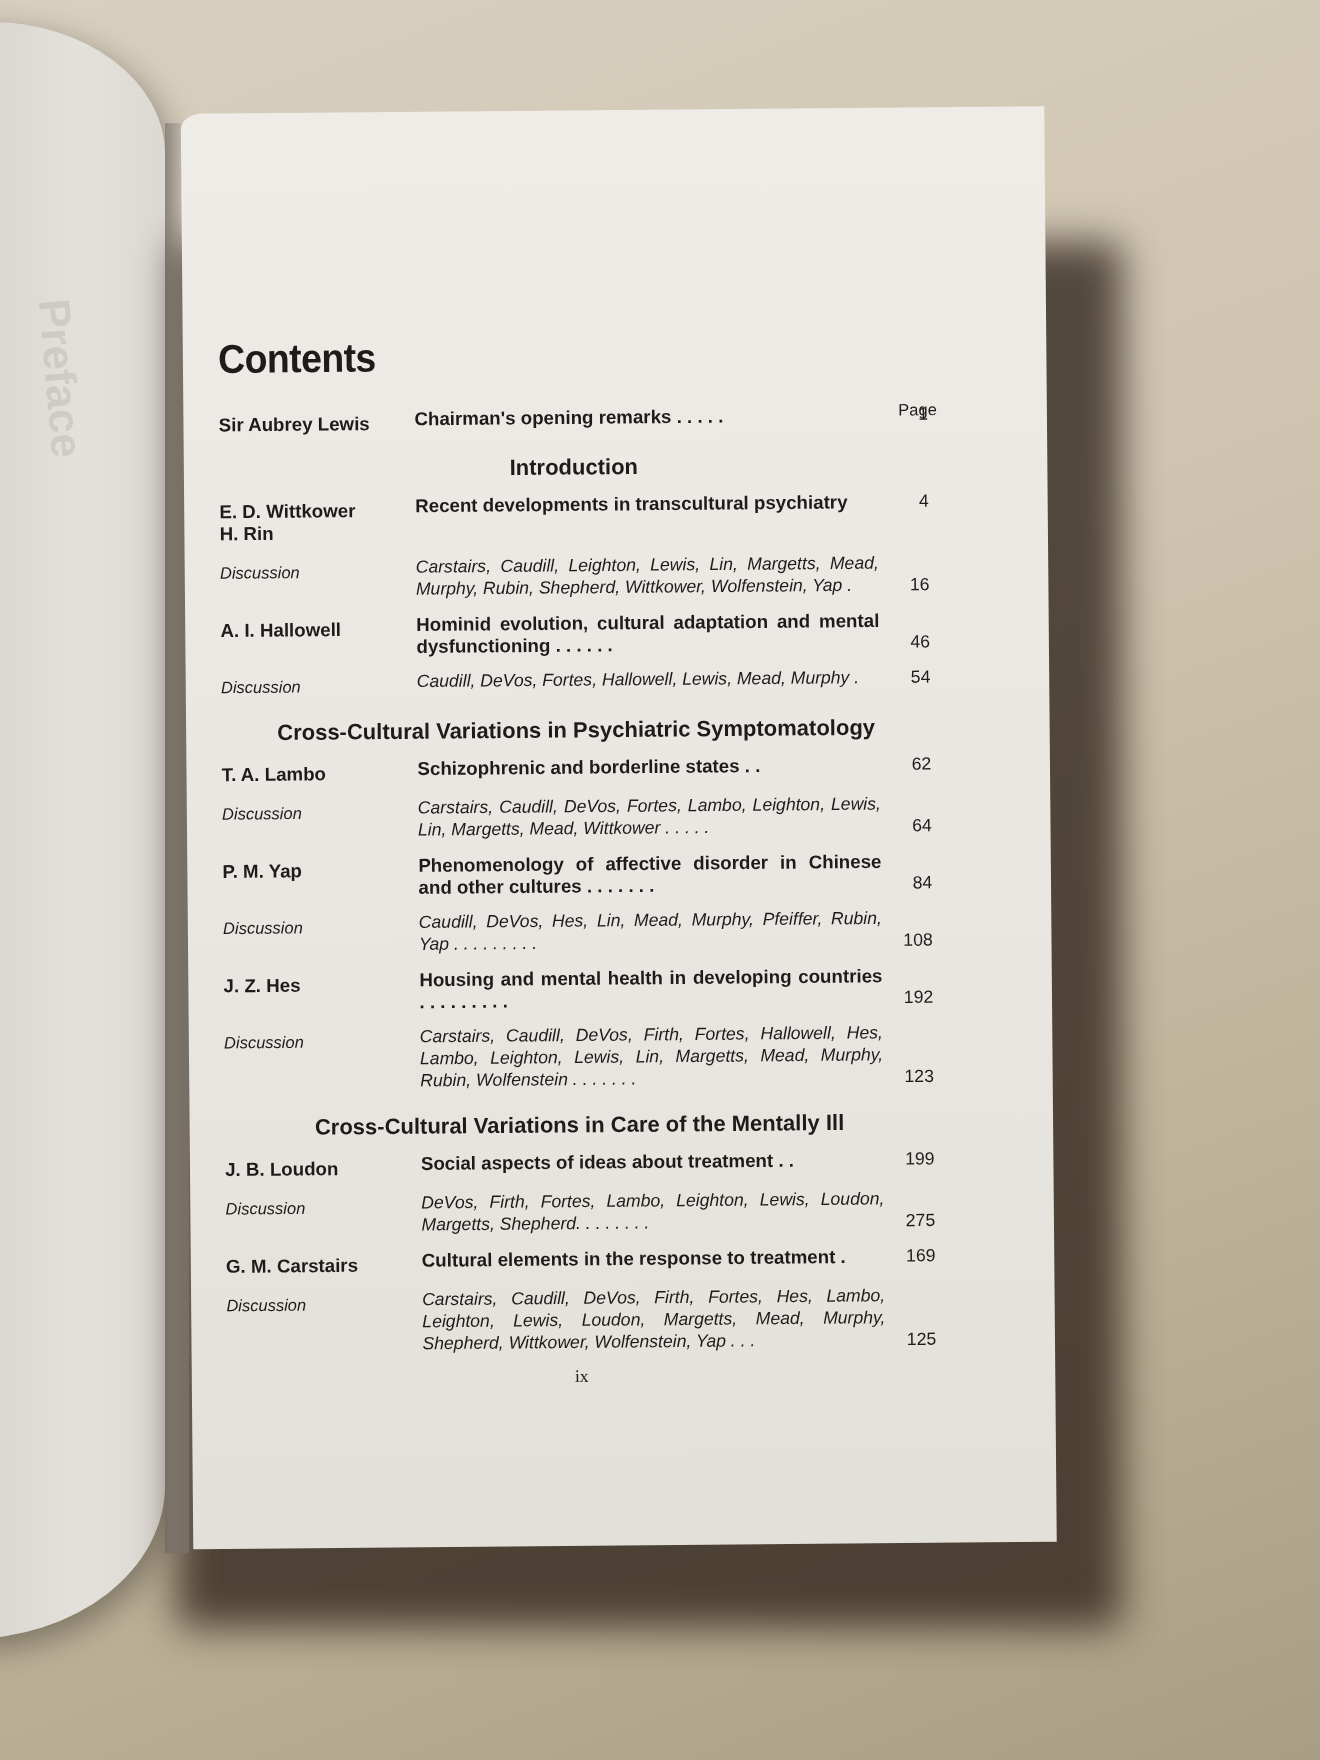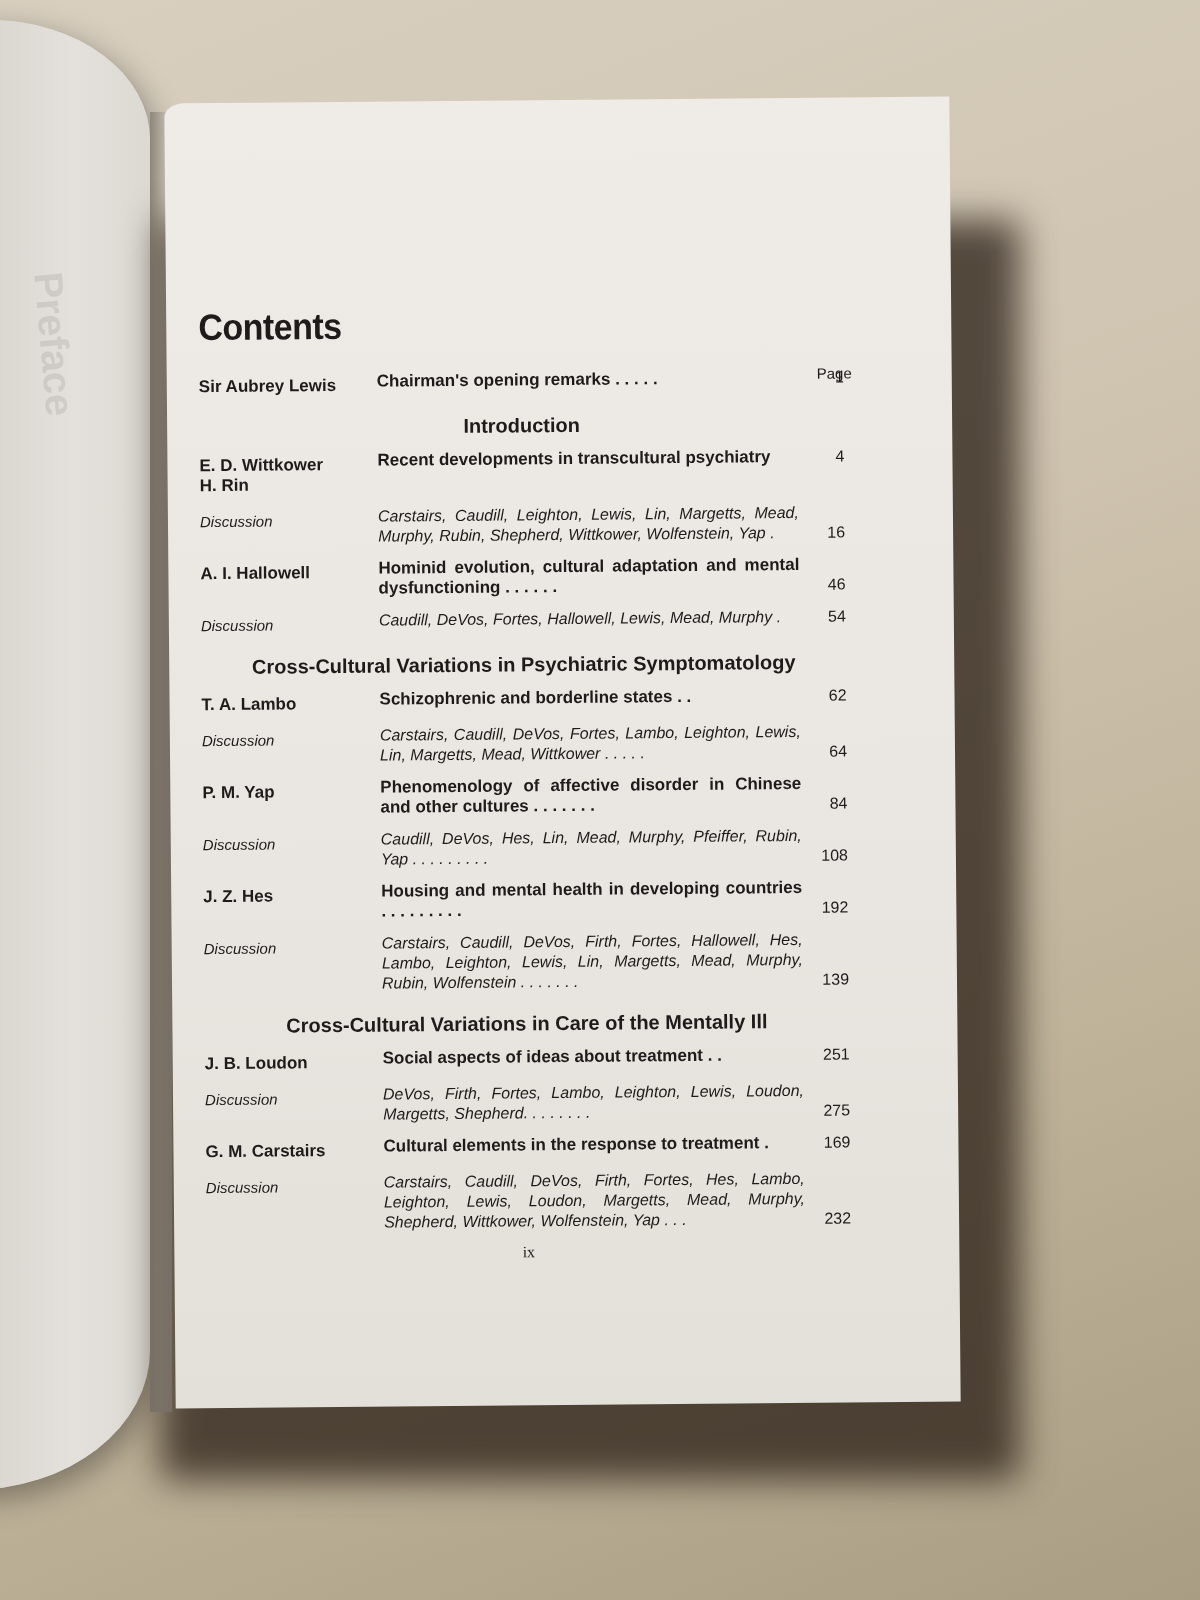--- a/index.html
+++ b/index.html
@@ -134,49 +134,49 @@
           <div class="author" style="white-space: pre-line;">J. Z. Hes</div>
           <div class="entry bold">
             <span class="txt">Housing and mental health in developing countries .  .  .  .  .  .  .  .  .</span>
             <span class="pg">192</span>
           </div>
         </div>
         <div class="row">
           <div class="author disc" style="white-space: pre-line;">Discussion</div>
           <div class="entry ital">
             <span class="txt">Carstairs, Caudill, DeVos, Firth, Fortes, Hallowell, Hes, Lambo, Leighton, Lewis, Lin, Margetts, Mead, Murphy, Rubin, Wolfenstein  .  .  .  .  .  .  .</span>
-            <span class="pg">139</span>
+            <span class="pg">123</span>
           </div>
         </div>
         <div class="section">Cross-Cultural Variations in Care of the Mentally Ill</div>
         <div class="row">
           <div class="author" style="white-space: pre-line;">J. B. Loudon</div>
           <div class="entry bold">
             <span class="txt">Social aspects of ideas about treatment  .  .</span>
-            <span class="pg">251</span>
+            <span class="pg">199</span>
           </div>
         </div>
         <div class="row">
           <div class="author disc" style="white-space: pre-line;">Discussion</div>
           <div class="entry ital">
             <span class="txt">DeVos, Firth, Fortes, Lambo, Leighton, Lewis, Loudon, Margetts, Shepherd.  .  .  .  .  .  .  .</span>
             <span class="pg">275</span>
           </div>
         </div>
         <div class="row">
           <div class="author" style="white-space: pre-line;">G. M. Carstairs</div>
           <div class="entry bold">
             <span class="txt">Cultural elements in the response to treatment .</span>
             <span class="pg">169</span>
           </div>
         </div>
         <div class="row">
           <div class="author disc" style="white-space: pre-line;">Discussion</div>
           <div class="entry ital">
             <span class="txt">Carstairs, Caudill, DeVos, Firth, Fortes, Hes, Lambo, Leighton, Lewis, Loudon, Margetts, Mead, Murphy, Shepherd, Wittkower, Wolfenstein, Yap  .  .  .</span>
-            <span class="pg">232</span>
+            <span class="pg">125</span>
           </div>
         </div>
       </div>
 
     <div class="folio">ix</div>
   </div>
 </div>
 
 </body></html>

